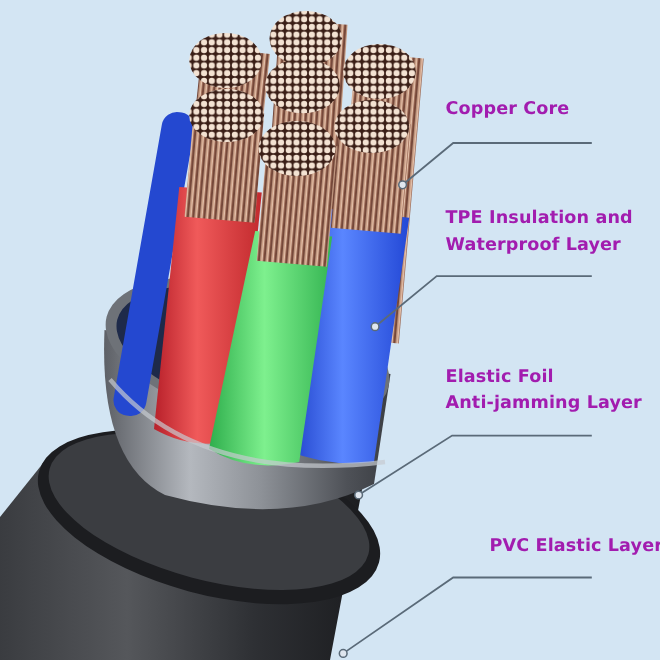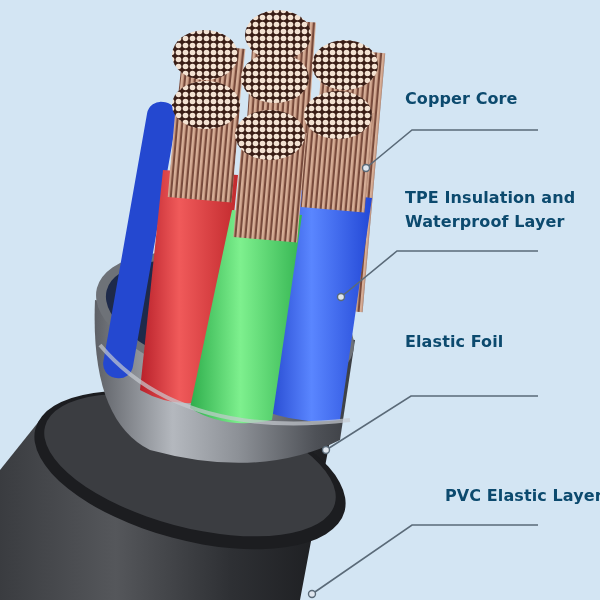--- a/index.html
+++ b/index.html
@@ -7,21 +7,21 @@
       width: 600px; height: 600px; overflow: hidden;
       background: #d3e5f3;
       font-family: "DejaVu Sans", "Liberation Sans", sans-serif;
       position: relative;
     }
     #canvas {
       position: absolute; left: 0; top: 0; width: 600px; height: 600px;
     }
     .label {
       position: absolute;
-      color: #0c4a6e;
+      color: #a21caf;
       font-size: 16px;
       font-weight: bold;
       line-height: 24px;
       white-space: nowrap;
       letter-spacing: 0.1px;
     }
     .label span { display: block; }
   </style>
 </head>
 <body style="background: rgb(211, 229, 243);">
@@ -132,16 +132,17 @@
 
 <div class="label" style="left:405px; top:87px;">
   <span>Copper Core</span>
 </div>
 <div class="label" style="left:405px; top:186px;">
   <span>TPE Insulation and</span>
   <span>Waterproof Layer</span>
 </div>
 <div class="label" style="left:405px; top:330px;">
   <span>Elastic Foil</span>
+  <span>Anti-jamming Layer</span>
 </div>
 <div class="label" style="left:405px; top:484px;margin-left:40px;">
   <span>PVC Elastic Layer</span>
 </div>
 
 </body></html>

